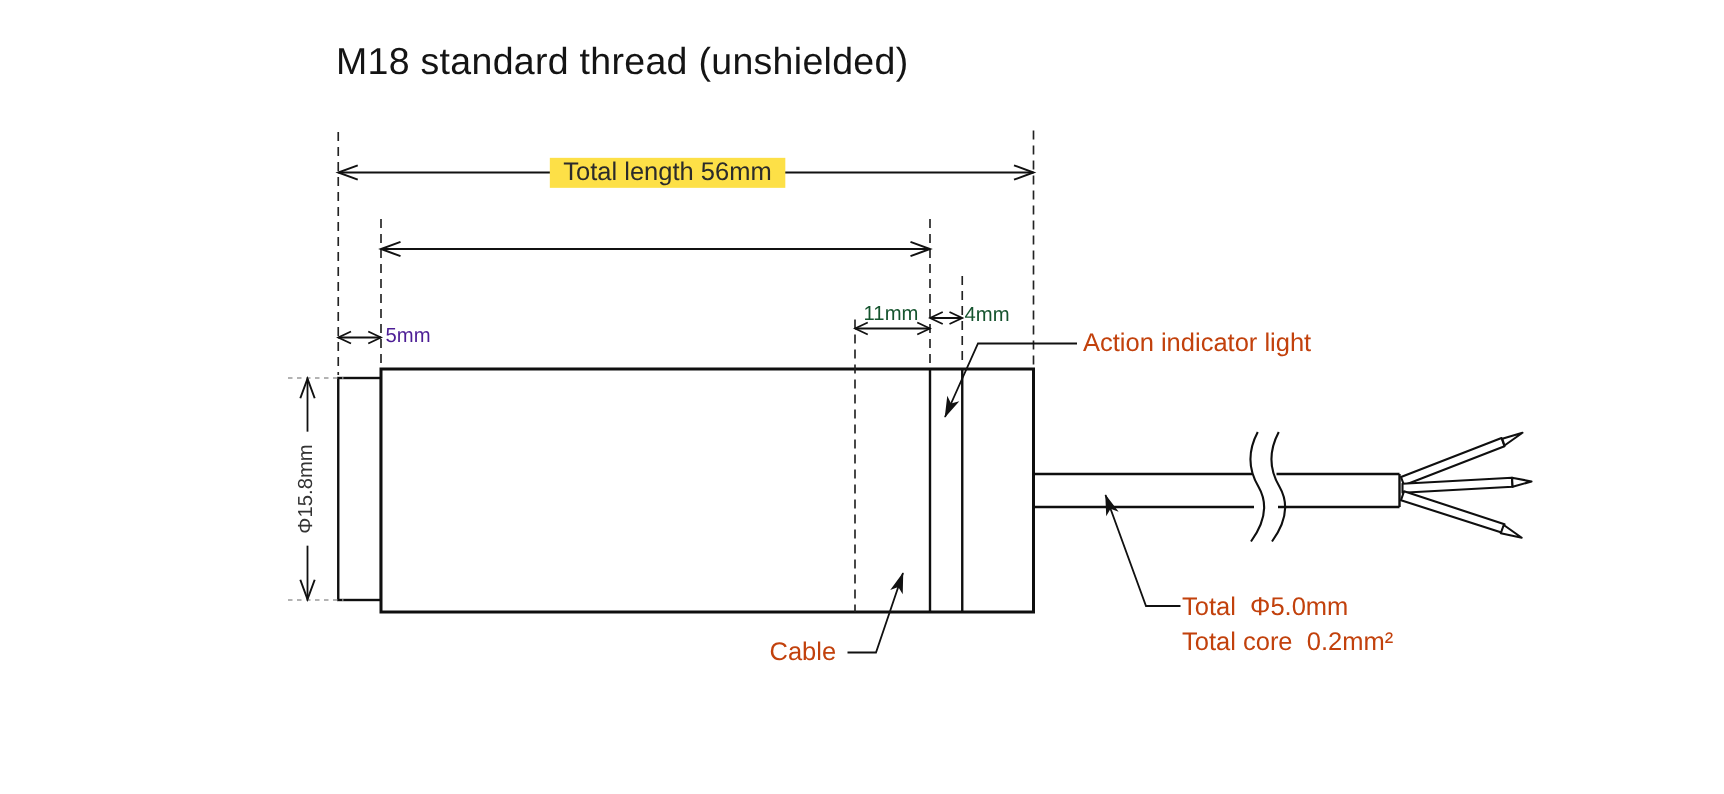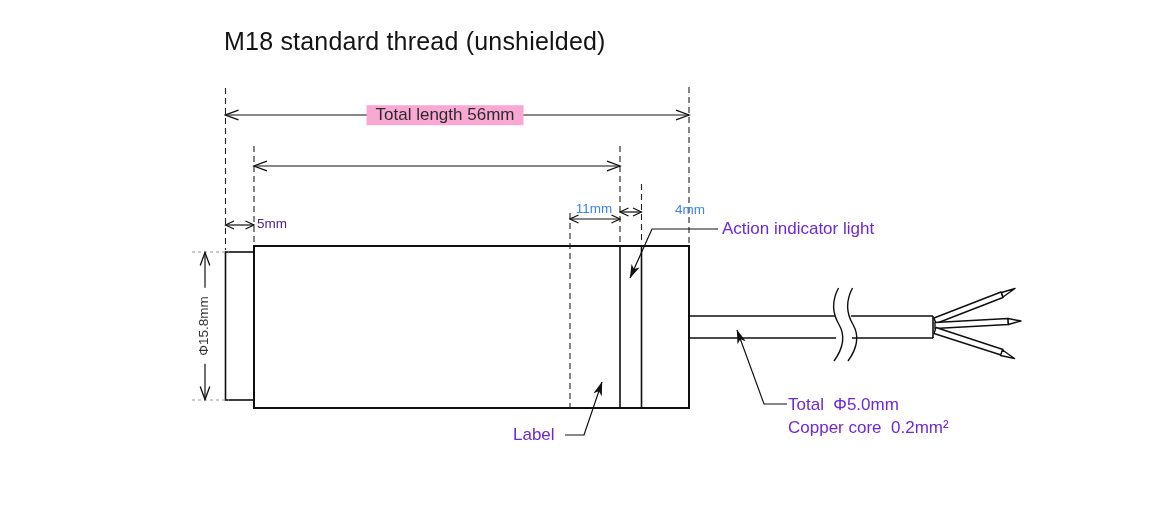--- a/index.html
+++ b/index.html
@@ -11,36 +11,36 @@
     overflow:hidden;
   }
   .canvas svg{position:absolute;left:0;top:0;z-index:1;}
   .lbl{position:absolute;z-index:2;color:#222;white-space:pre;line-height:1.15;}
   .title{
     left:224px;top:27px;
     font-size:25px;font-weight:500;color:#141414;letter-spacing:.2px;
   }
   .dim-inline{
     transform:translate(-50%,-50%);
-    background:#f9a8d4;padding:0 9px;
+    background:#fde047;padding:0 9px;
     font-size:17px;color:#2b2b2b;
   }
   .dim-total{left:445px;top:115px;}
   .dim-copper{left:441px;top:166px;}
-  .dim-small{font-size:13.5px;color:#3b82f6;}
+  .dim-small{font-size:13.5px;color:#14532d;}
   .dim-11{left:594px;top:209px;transform:translate(-50%,-50%);}
-  .dim-4{left:675px;top:210px;transform:translate(0,-50%);}
+  .dim-4{left:643px;top:210px;transform:translate(0,-50%);}
   .dim-5{left:257px;top:224px;transform:translate(0,-50%);color:#4c1d95;}
   .dim-dia{
     left:204px;top:326px;
     transform:translate(-50%,-50%) rotate(-90deg);
     background:#fff;padding:0 8px;
     font-size:13.5px;color:#333;
   }
-  .anno{font-size:17px;color:#6d28d9;}
+  .anno{font-size:17px;color:#c2410c;}
   .anno-indicator{left:722px;top:219px;}
   .anno-label{left:513px;top:425px;}
   .anno-cable{left:788px;top:395px;}
   .anno-cable-core{left:788px;top:418px;}
 </style>
 </head>
 <body>
 
 <div class="canvas">
 
@@ -114,16 +114,16 @@
 
   <div class="lbl title">M18 standard thread (unshielded)</div>
 
   <div class="lbl dim-inline dim-total">Total length 56mm</div>
   <div class="lbl dim-small dim-11">11mm</div>
   <div class="lbl dim-small dim-4">4mm</div>
   <div class="lbl dim-small dim-5">5mm</div>
   <div class="lbl dim-dia">Φ15.8mm</div>
 
   <div class="lbl anno anno-indicator">Action indicator light</div>
-  <div class="lbl anno anno-label">Label</div>
+  <div class="lbl anno anno-label">Cable</div>
   <div class="lbl anno anno-cable">Total  Φ5.0mm</div>
-  <div class="lbl anno anno-cable-core">Copper core  0.2mm²</div>
+  <div class="lbl anno anno-cable-core">Total core  0.2mm²</div>
 </div>
 
 </body></html>

